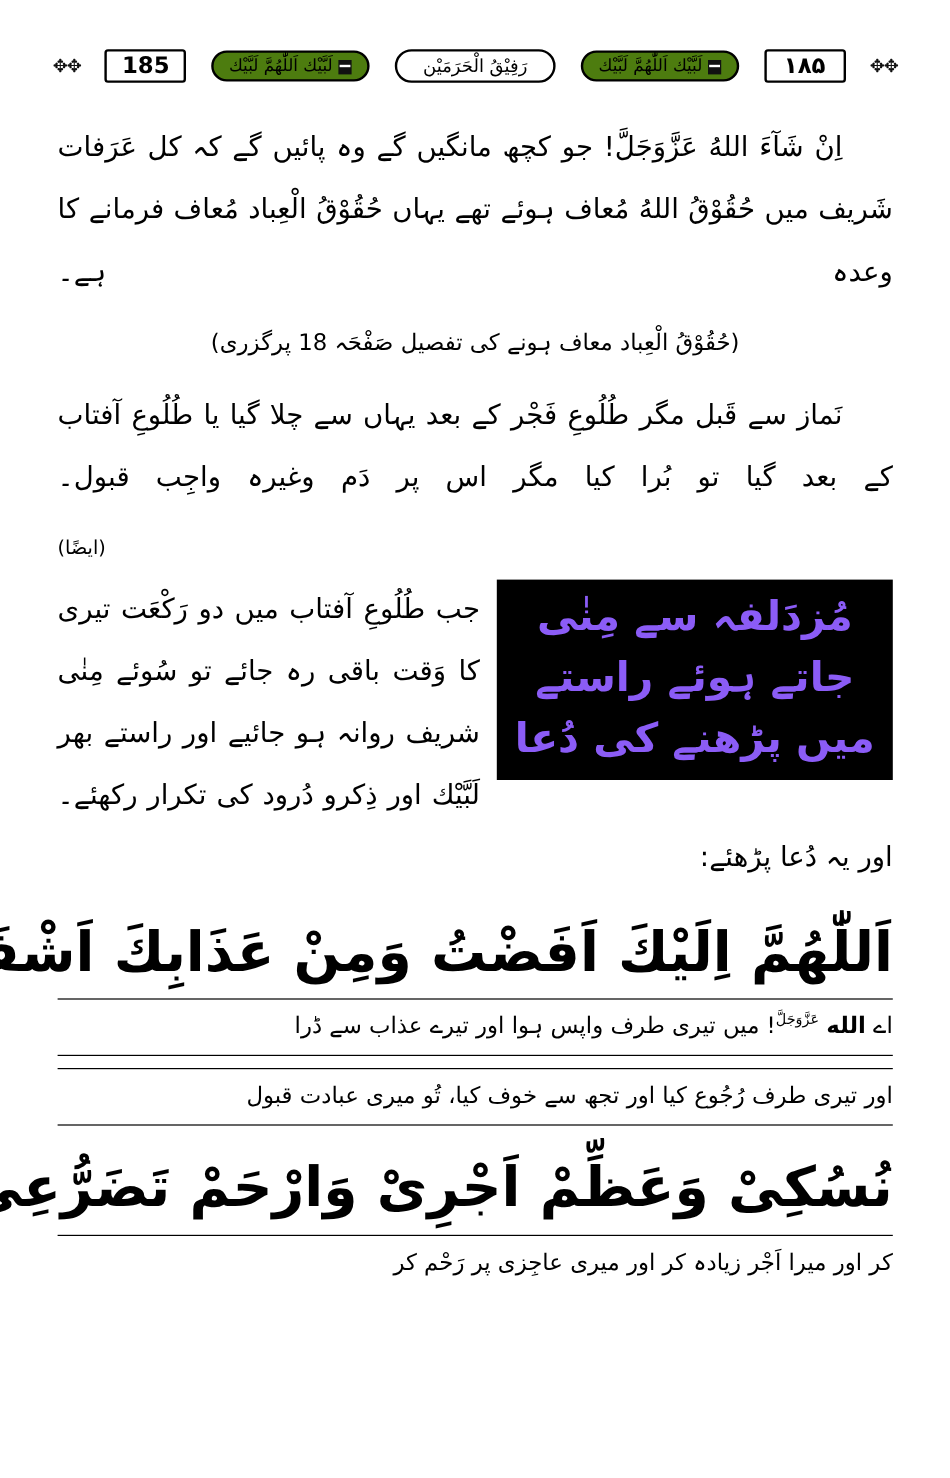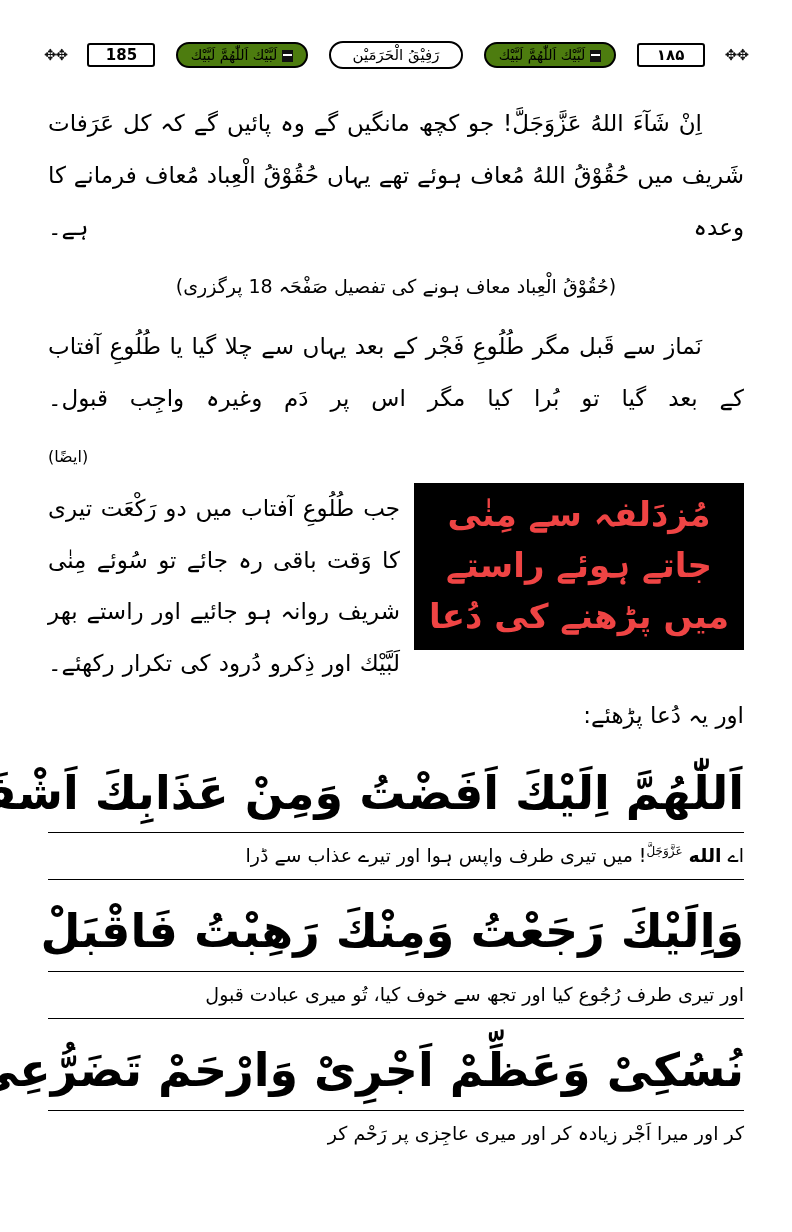--- a/index.html
+++ b/index.html
@@ -37,21 +37,21 @@
     font-size: 15px;
     letter-spacing: -1px;
     color: #111;
     line-height: 1;
     white-space: nowrap;
   }
   .page-number-box {
     border: 2px solid #000;
     border-radius: 3px;
     padding: 2px 12px;
-    font-size: 15px;
+    font-size: 19px;
     font-weight: bold;
     line-height: 1.1;
     min-width: 40px;
     text-align: center;
     background: #fff;
   }
   .hdr-pill {
     border: 2px solid #000;
     border-radius: 14px;
     padding: 3px 13px;
@@ -123,21 +123,21 @@
     direction: rtl;
     margin: 8px 48px 0 48px;
     position: relative;
     min-height: 150px;
   }
   .callout-title {
     float: right;
     width: 330px;
     margin-left: 14px;
     background: #000;
-    color: #ef4444;
+    color: #8b5cf6;
     text-align: center;
     font-size: 34px;
     line-height: 1.5;
     padding: 6px 8px 8px 8px;
     font-weight: bold;
     letter-spacing: 0px;
     box-sizing: border-box;
   }
   .callout-text {
     font-size: 23px;
@@ -213,21 +213,20 @@
   <div class="callout-wrap">
     <div class="callout-title">مُزدَلفہ سے مِنٰی جاتے ہوئے راستے میں پڑھنے کی دُعا</div>
     <div class="callout-text">جب طُلُوعِ آفتاب میں دو رَکْعَت تیری کا وَقت باقی رہ جائے تو سُوئے مِنٰی شریف روانہ ہو جائیے  اور راستے بھر لَبَّیْك اور ذِکرو دُرود کی تکرار رکھئے۔ اور یہ دُعا پڑھئے:</div>
   </div>
 
   <div class="arabic-line">اَللّٰهُمَّ اِلَیْكَ اَفَضْتُ وَمِنْ عَذَابِكَ اَشْفَقْتُ</div>
   <div class="trans-rule"></div>
   <div class="translation">اے <b>الله</b> <span class="sup">عَزَّوَجَلَّ</span>! میں تیری طرف واپس ہوا اور تیرے عذاب سے ڈرا</div>
   <div class="spacer-rule"></div>
 
-  <div class="arabic-line">وَاِلَیْكَ رَجَعْتُ وَمِنْكَ رَهِبْتُ فَاقْبَلْ</div>
   <div class="trans-rule"></div>
   <div class="translation">اور تیری طرف رُجُوع کیا اور تجھ سے خوف کیا، تُو میری عبادت قبول</div>
   <div class="spacer-rule"></div>
 
   <div class="arabic-line">نُسُكِیْ وَعَظِّمْ اَجْرِیْ وَارْحَمْ تَضَرُّعِیْ</div>
   <div class="trans-rule"></div>
   <div class="translation">کر اور میرا اَجْر زیادہ کر اور میری عاجِزی پر رَحْم کر</div>
 
 </div>
 

